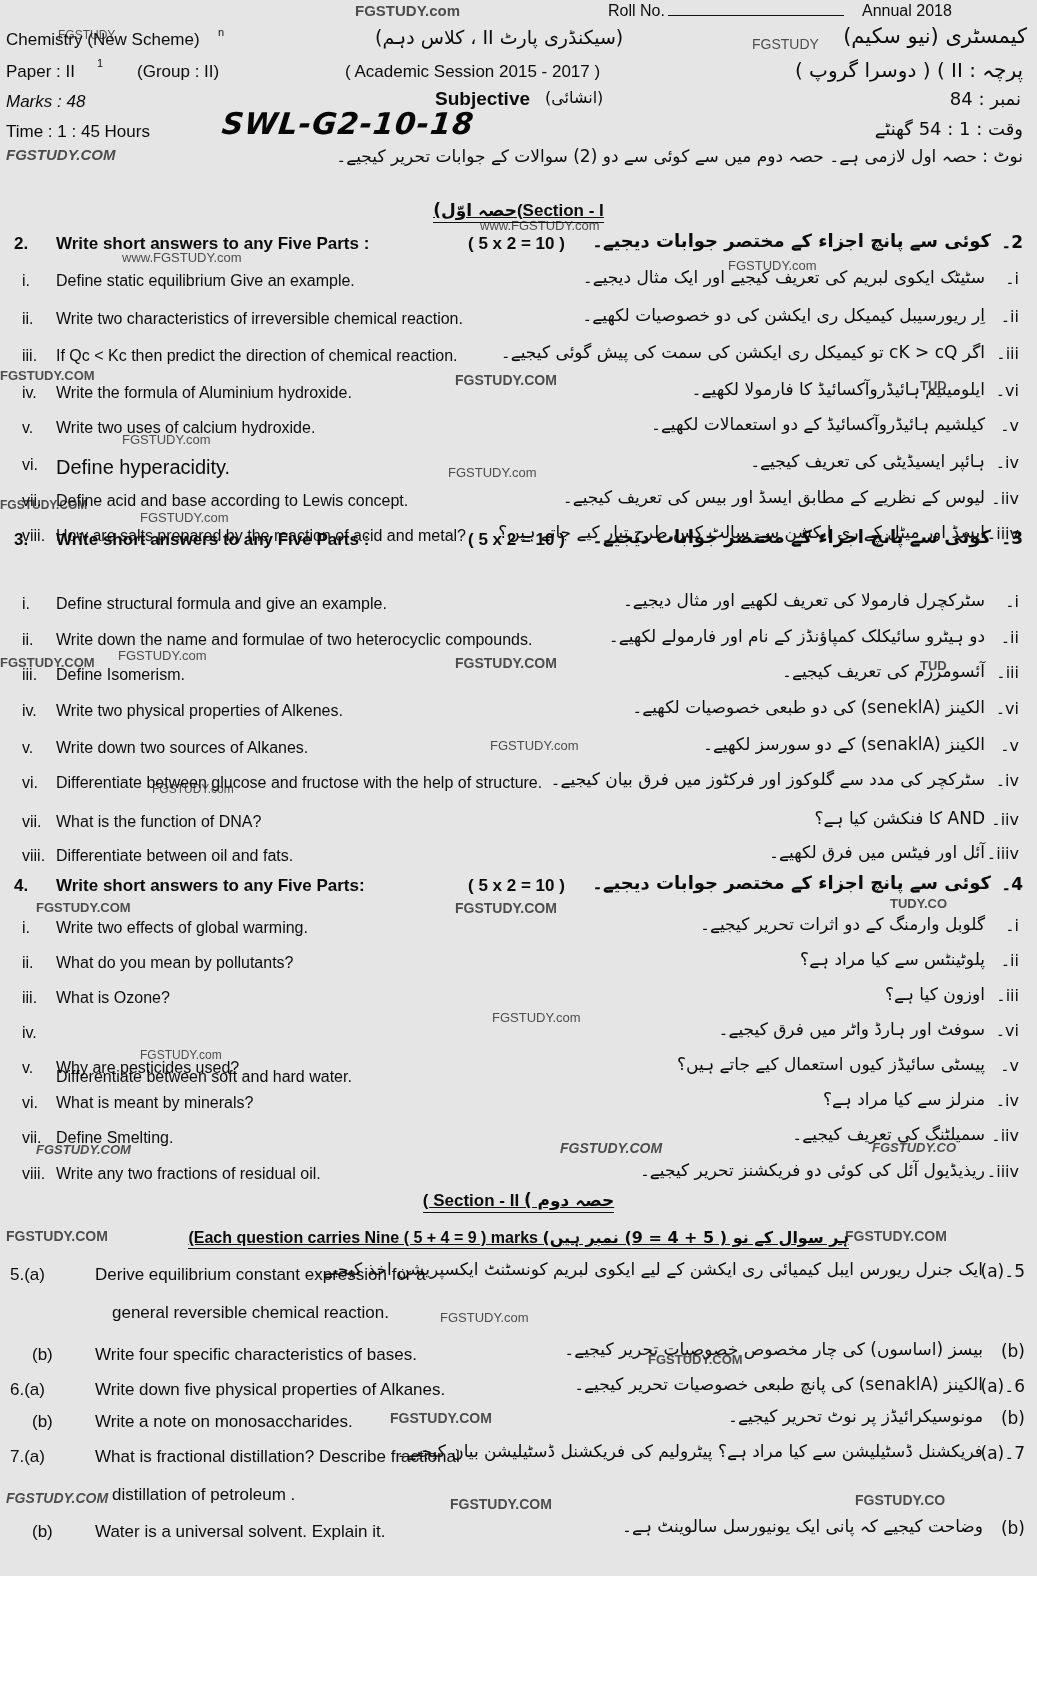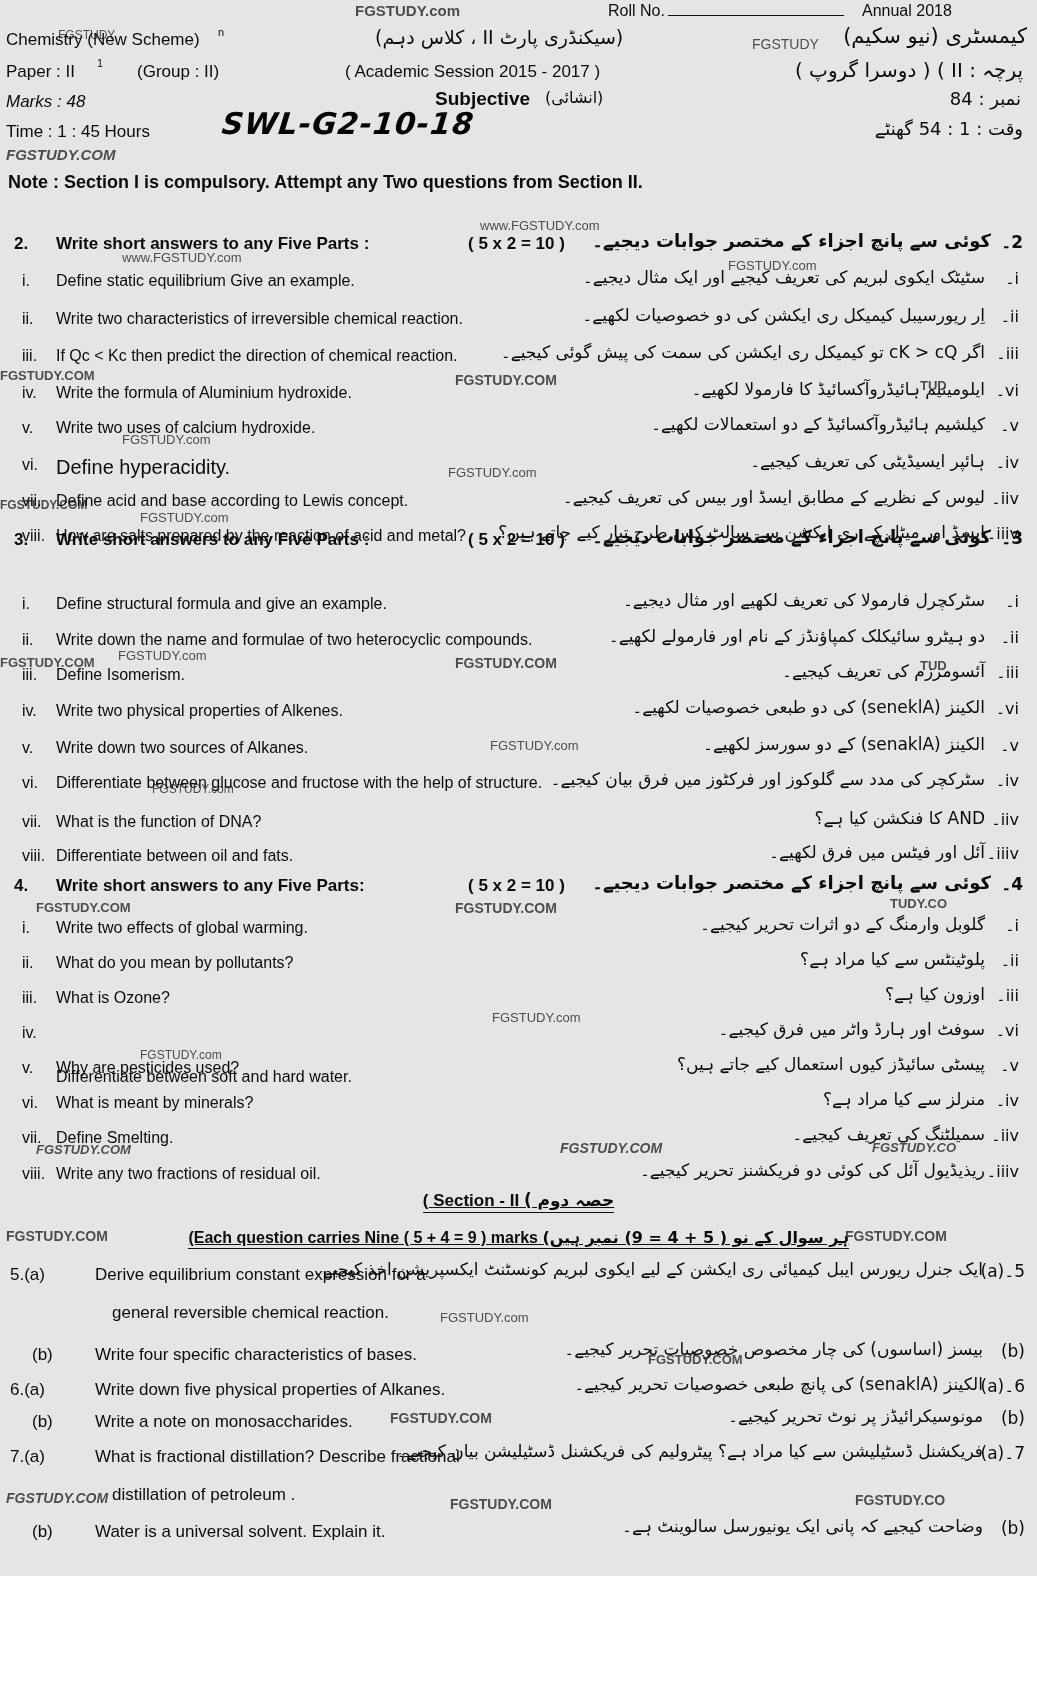--- a/index.html
+++ b/index.html
@@ -132,23 +132,28 @@
 
   <div class="abs en" style="left:6px; top:92px; font-size:17px;font-style:italic;">Marks : 48</div>
   <div class="abs en bold" style="left:435px; top:88px; font-size:19px;">Subjective</div>
   <div class="abs ur" style="left:545px; top:88px; font-size:16px;">(انشائی)</div>
   <div class="abs ur" style="right:16px; top:88px; font-size:18px;">نمبر : 48</div>
 
   <div class="abs en" style="left:6px; top:122px; font-size:17px;">Time : 1 : 45 Hours</div>
   <div class="abs hand" style="left:222px; top:106px;">SWL-G2-10-18</div>
   <div class="abs ur" style="right:14px; top:118px; font-size:18px;">وقت : 1 : 45  گھنٹے</div>
 
-
-  <div class="abs en bold" style="left:8px; top:172px; font-size:18px;">Note : Section I is compulsory.  Attempt any Two questions from Section II.</div>
-
+  <div class="abs ur" style="right:14px; top:146px; font-size:17px;">نوٹ : حصہ اول لازمی ہے۔ حصہ دوم میں سے کوئی سے دو (2) سوالات کے جوابات تحریر کیجیے۔</div>
+
+
+  <div class="abs sect-head" style="left:0; width:1037px; top:200px; font-size:17px;">
+    <span class="u" style="display:inline-block;">
+      <span class="ur" style="font-size:17px;">حصہ اوّل)</span><span class="en">(Section - I</span>
+    </span>
+  </div>
 
   <div id="s1-host">
       <div class="abs en bold" style="left: 56px; top: 234px; font-size: 17px;">Write short answers to any Five Parts :</div>
       <div class="abs en bold" style="left: 14px; top: 234px; font-size: 17px;">2.</div>
       <div class="abs ur bold" style="right: 14px; top: 232px; font-size: 17px;">2۔</div>
       <div class="abs ur bold" style="right: 46px; top: 230px; font-size: 18px;">کوئی سے پانچ اجزاء کے مختصر جوابات دیجیے۔</div>
       <div class="abs en marks" style="left: 468px; top: 234px; font-size: 17px;">( 5 x 2 = 10 )</div>
       <div class="abs en" style="left: 22px; top: 272px; font-size: 16px;">i.</div>
       <div class="abs en" style="left: 56px; top: 272px; font-size: 16px;">Define static equilibrium    Give an example.</div>
       <div class="abs ur" style="right: 18px; top: 269px; font-size: 16px;">i۔</div>

